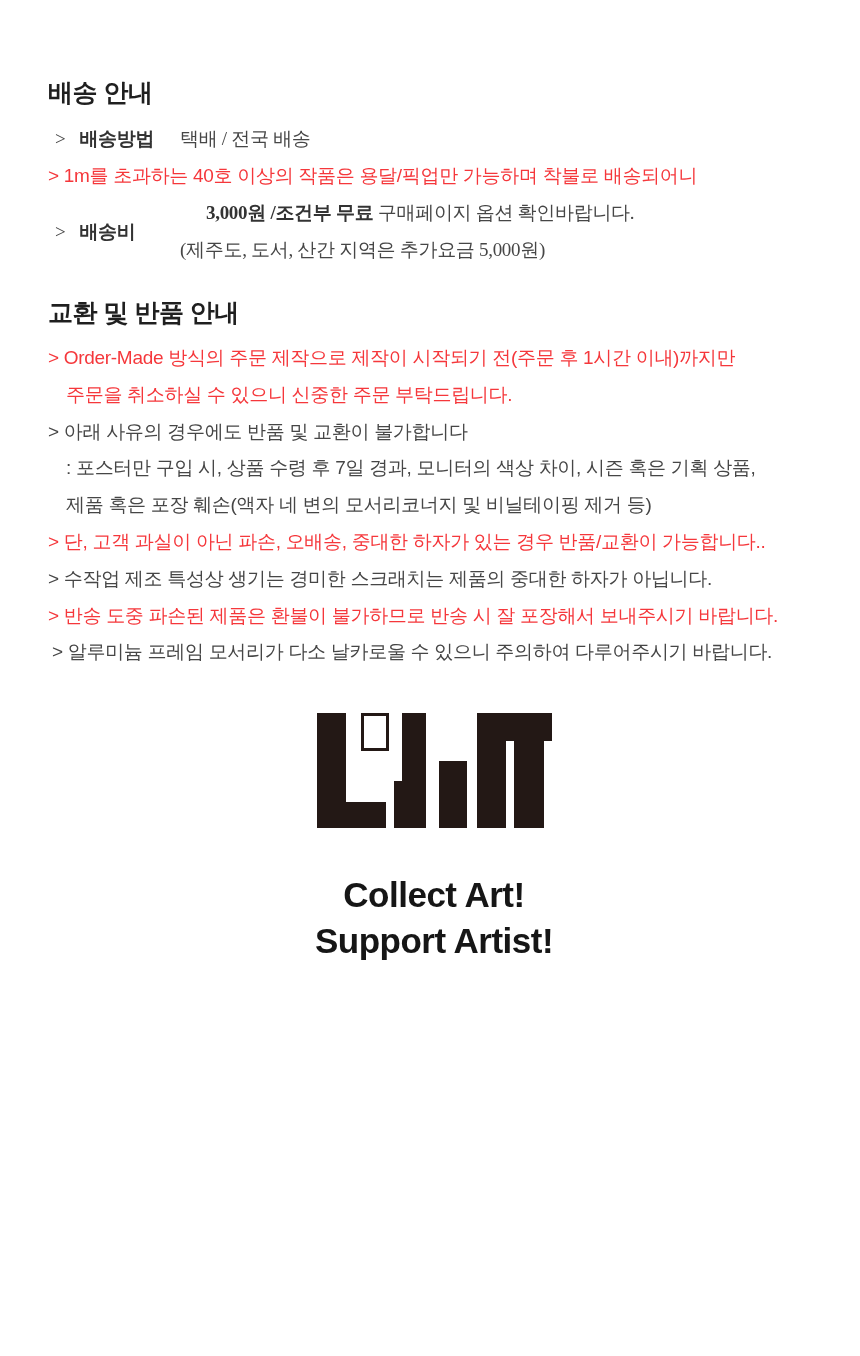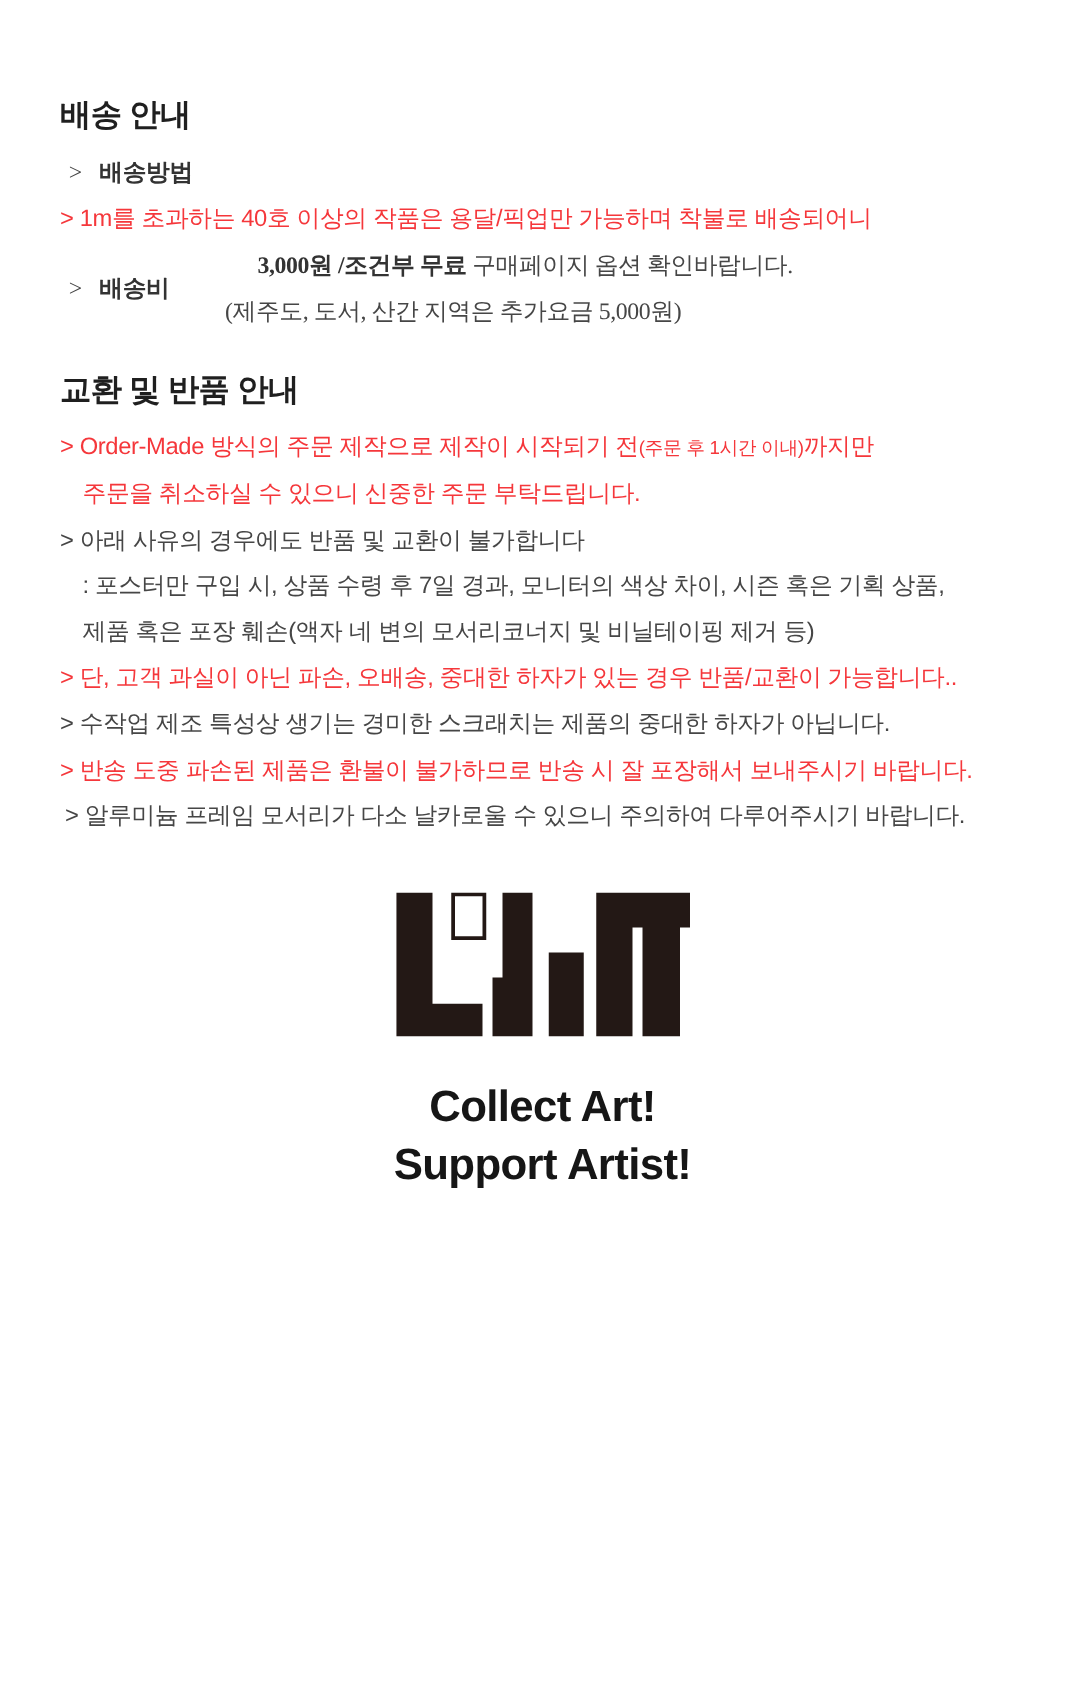--- a/index.html
+++ b/index.html
@@ -30,46 +30,49 @@
   .row{display:flex;align-items:center;font-family:Liberation Serif, serif;}
   .label-col{
     width:132px;flex:0 0 132px;font-size:19px;line-height:37px;
     white-space:nowrap;padding-left:7px;letter-spacing:-0.3px;
   }
   .label-col .marker{font-weight:400;color:var(--body);margin-right:14px;}
   .label-col .label{font-weight:700;color:var(--bold);}
   .value-col{flex:1;}
   .seg-b{font-weight:700;color:var(--bold);margin-left:26px;}
   .seg-r{color:var(--red);}
-  .seg-rs{color:var(--red);font-size:15px;}
+  .seg-rs{color:var(--red);font-size:19px;}
   .ind{padding-left:18px;}
   .ind-sm{padding-left:4px;}
   .sec-exchange{margin-top:28px;}
   .sec-exchange .line{line-height:36.8px;}
   .sec-consult{margin-top:60px;}
   .sec-consult .line{line-height:42px;}
   .footer{margin-top:42px;text-align:center;}
   .logo-wrap{display:inline-block;width:235px;height:116px;color:var(--logo);}
-  .slogan{margin-top:28px;}
+  .slogan{margin-top:39px;}
   .slogan .slogan-line{
     font-size:35px;font-weight:700;color:#161616;line-height:46px;
     letter-spacing:-0.5px;white-space:nowrap;
   }
 </style>
 </head>
 <body>
 
 <div class="page">
 
   <section class="sec sec-shipping">
     <h2 class="sec-title">배송 안내</h2>
 
     <div class="row">
       <div class="label-col">
         <span class="marker">&gt;</span><span class="label">배송방법</span>
+      </div>
+      <div class="value-col">
+        <div class="line">택배 / 전국 배송</div>
       </div>
     </div>
 
     <div class="line"><span class="seg-r">&gt; 1m를 초과하는 40호 이상의 작품은 용달/픽업만 가능하며 착불로 배송되어니</span></div>
 
     <div class="row">
       <div class="label-col">
         <span class="marker">&gt;</span><span class="label">배송비</span>
       </div>
       <div class="value-col">

